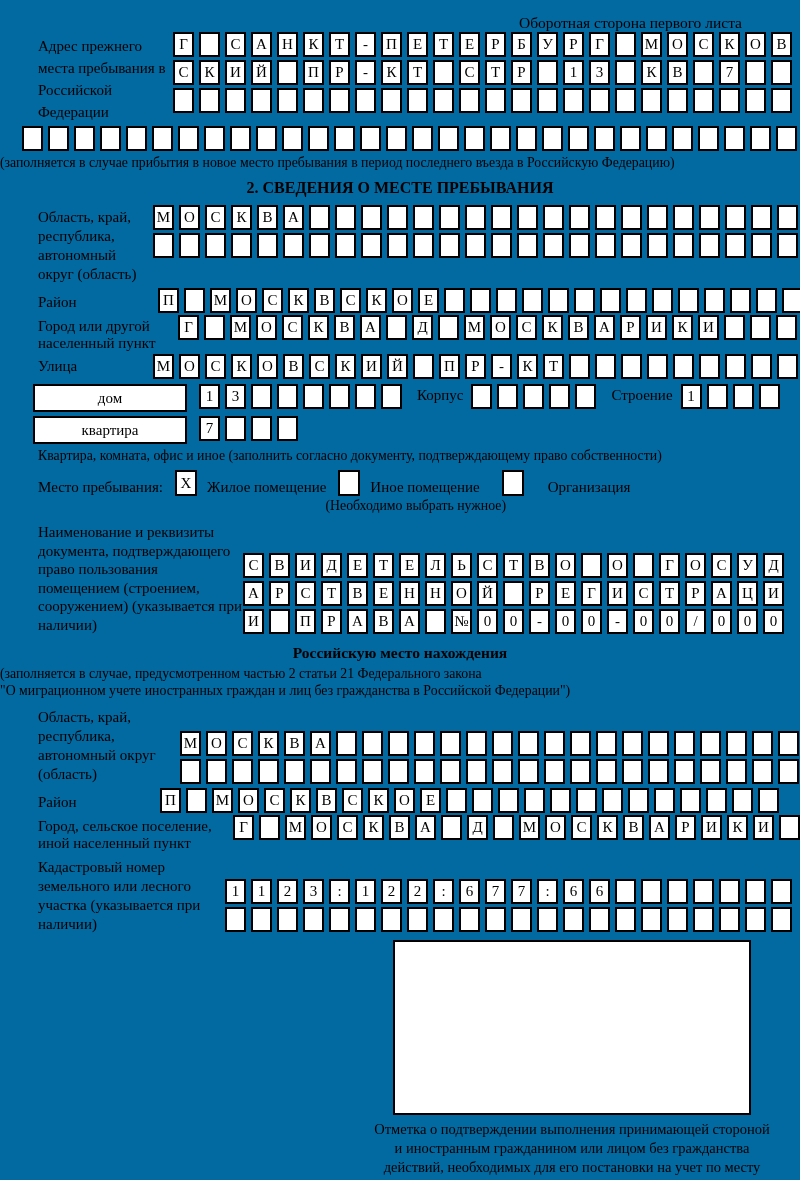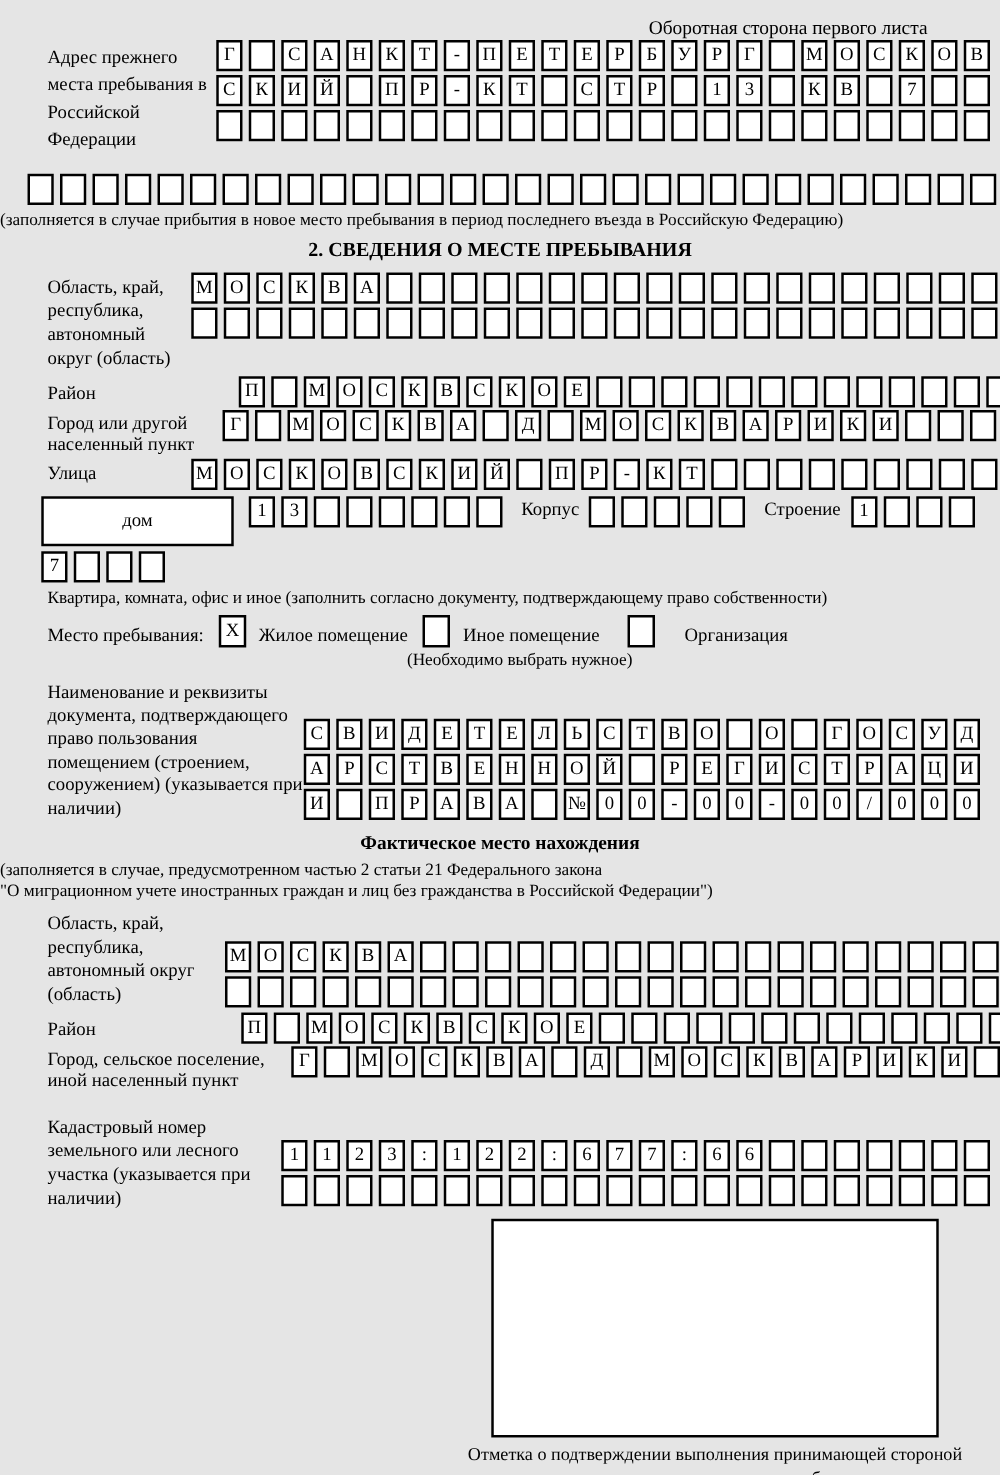--- a/index.html
+++ b/index.html
@@ -1,19 +1,19 @@
 <!DOCTYPE html>
 <html><head>
 <meta charset="utf-8">
 <style>
   html,body{margin:0;padding:0;background:#fff;}
   .page{
     position:relative;
     width:800px;height:1180px;
-    background:#e5e5e5;color:#000;
+    background:#0369a1;color:#000;
     font-family:"Liberation Serif","DejaVu Serif",serif;
     font-size:15px;
     overflow:hidden;
   }
   .hdr-note{padding:14px 58px 0 0;text-align:right;font-size:15.5px;}
   .row{display:flex;align-items:flex-start;}
   .pl38{padding-left:38px;}
   .pl33{padding-left:33px;}
   .pl22{padding-left:22px;}
   .flabel{flex:0 0 auto;line-height:19px;padding-top:3px;}
@@ -31,24 +31,24 @@
   .cell{
     width:21px;height:25px;box-sizing:border-box;
     border:2px solid #000;margin-right:5px;
     display:flex;align-items:center;justify-content:center;
     font-size:15px;line-height:1;flex:0 0 auto;background:#fff;
   }
   .note{font-size:13.8px;margin-top:4px;}
   .note-c{}
   .heading{font-weight:bold;text-align:center;font-size:16px;margin-top:8px;}
   .heading-sm{font-weight:bold;text-align:center;font-size:15.5px;margin-top:10px;}
-  .mt2{margin-top:2px;} .mt3{margin-top:16px;} .mt4{margin-top:4px;gap:33px;}
+  .mt2{margin-top:2px;} .mt3{margin-top:3px;align-items:center;} .mt4{margin-top:4px;}
   .mt5{margin-top:5px;} .mt6{margin-top:6px;align-items:flex-end;} .mt8{margin-top:8px;} .mt10{}
   .widebox{
-    width:154px;height:40px;box-sizing:border-box;border:2px solid #000;
+    width:154px;height:28px;box-sizing:border-box;border:2px solid #000;
     display:flex;align-items:center;justify-content:center;flex:0 0 auto;
     margin-right:12px;font-size:15px;background:#fff;
   }
   .inline-label{padding-top:3px;margin:0 8px 0 10px;white-space:nowrap;}
   .stay-label{padding-top:3px;white-space:nowrap;}
   .opt-box{
     width:22px;height:26px;box-sizing:border-box;border:2px solid #000;
     display:flex;align-items:center;justify-content:center;
     margin-left:12px;flex:0 0 auto;font-size:15px;background:#fff;
   }
@@ -369,20 +369,21 @@
     <span class="inline-label">Строение</span>
     <span class="cells">
         <span class="cell">1</span>
         <span class="cell"></span>
         <span class="cell"></span>
         <span class="cell"></span>
       </span>
   </div>
 
   <div class="row pl33 mt4">
+    <span class="widebox">квартира</span>
     <span class="cells">
         <span class="cell">7</span>
         <span class="cell"></span>
         <span class="cell"></span>
         <span class="cell"></span>
       </span>
   </div>
   <div class="note pl38">Квартира, комната, офис и иное (заполнить согласно документу, подтверждающему право собственности)</div>
 
   <div class="row pl38 mt6">
@@ -464,21 +465,21 @@
           <span class="cell">0</span>
           <span class="cell">0</span>
           <span class="cell">/</span>
           <span class="cell">0</span>
           <span class="cell">0</span>
           <span class="cell">0</span>
         </div>
     </div>
   </div>
 
-  <div class="heading-sm">Фактическое место нахождения</div>
+  <div class="heading-sm">Российскую место нахождения</div>
   <div class="note note-c">(заполняется в случае, предусмотренном частью 2 статьи 21 Федерального закона</div>
   <div class="note note-c" style="margin-top:1px;">"О миграционном учете иностранных граждан и лиц без гражданства в Российской Федерации")</div>
 
   <div class="row pl38 mt6">
     <div class="flabel w142">Область, край, республика, автономный округ (область)</div>
     <div class="cellcol">
       <div class="cells">
           <span class="cell">М</span>
           <span class="cell">О</span>
           <span class="cell">С</span>

